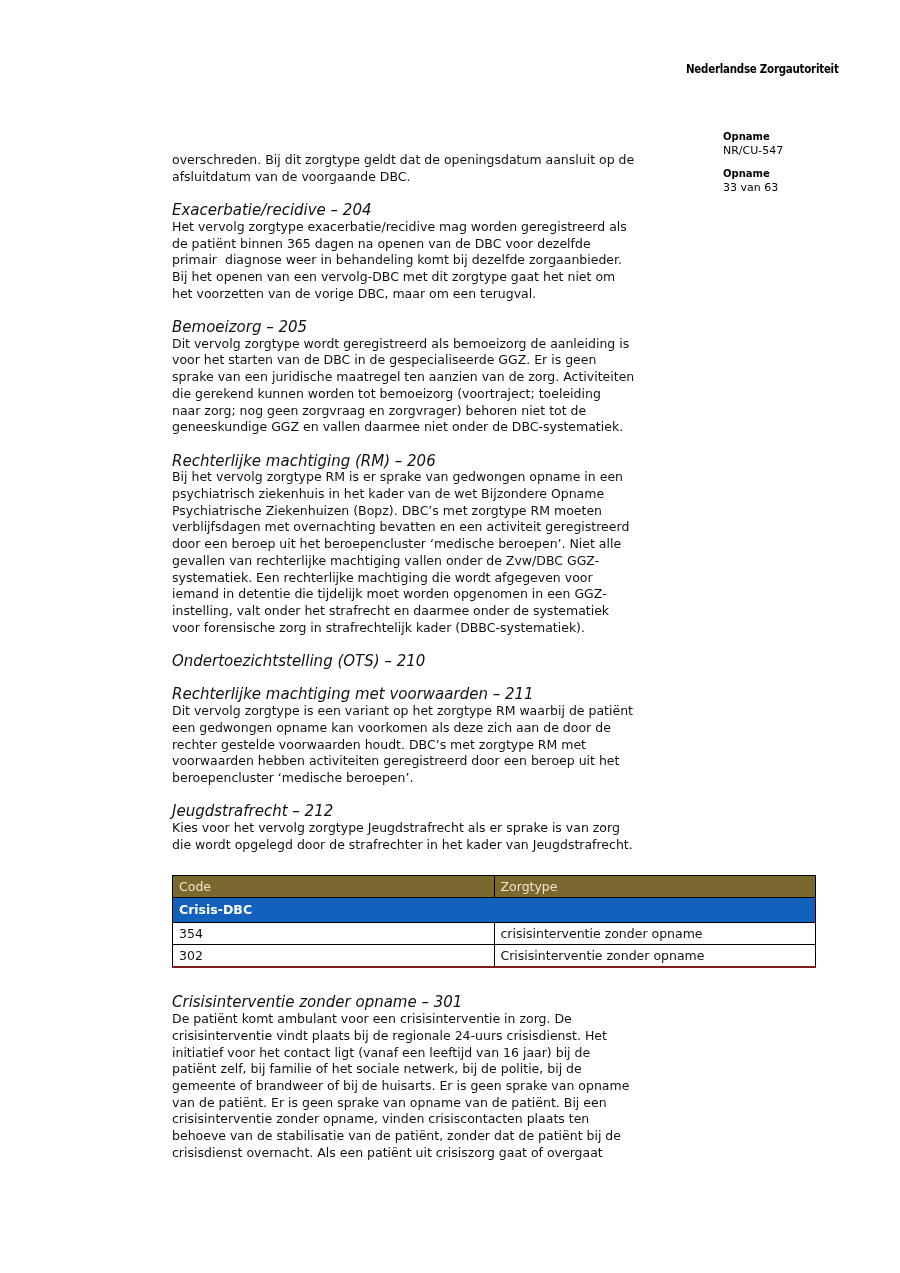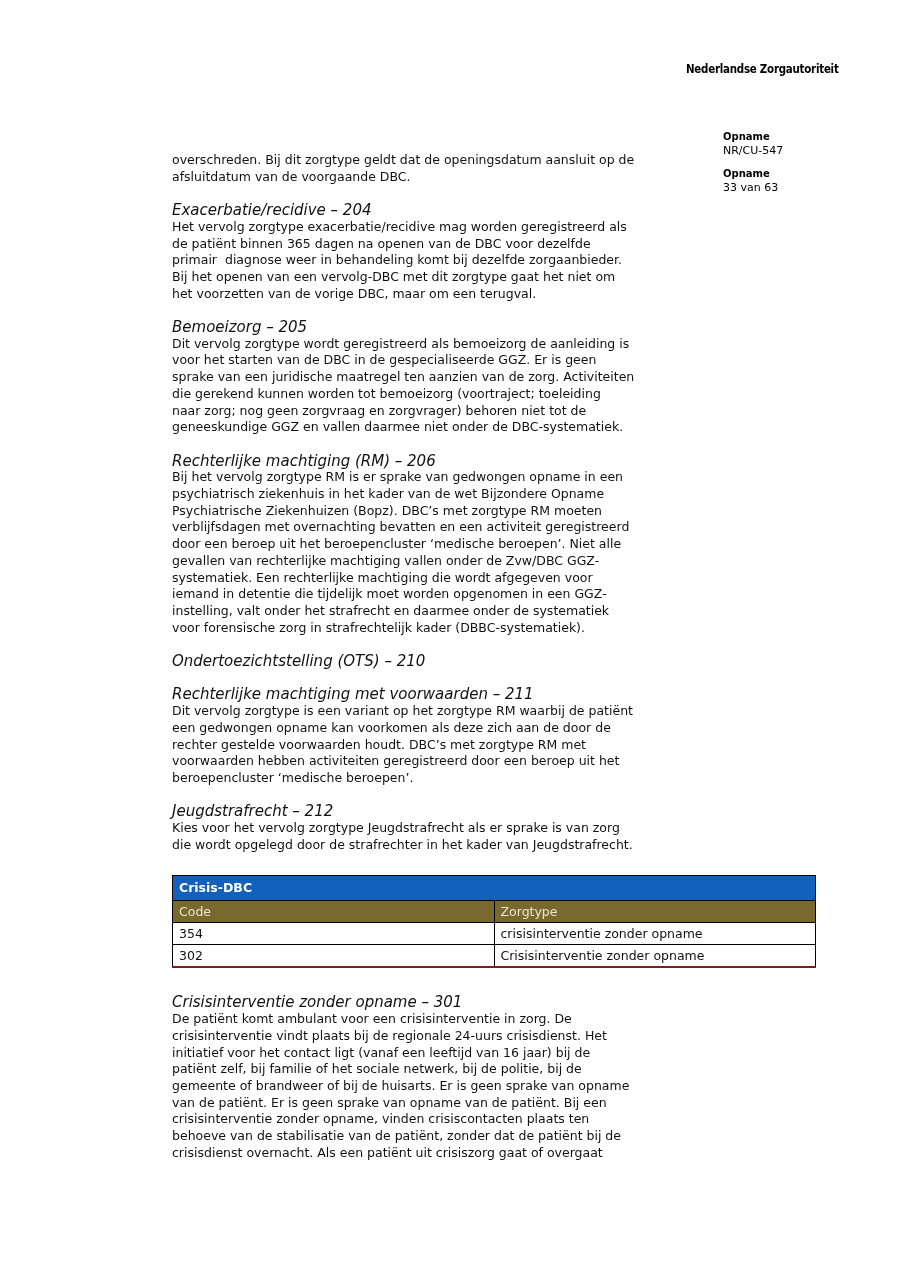--- a/index.html
+++ b/index.html
@@ -159,25 +159,25 @@
 
     <section class="sec">
       <h3 class="sec-heading">Jeugdstrafrecht – 212</h3>
       <p class="sec-body">Kies voor het vervolg zorgtype Jeugdstrafrecht als er sprake is van zorg
 die wordt opgelegd door de strafrechter in het kader van Jeugdstrafrecht.</p>
     </section>
 
     <table class="dbc-table">
       <tbody>
         <tr>
-          <td class="t-title" colspan="2">Crisis-DBC</td>
-        </tr>
-        <tr>
           <td class="t-head">Code</td>
           <td class="t-head">Zorgtype</td>
+        </tr>
+        <tr>
+          <td class="t-title" colspan="2">Crisis-DBC</td>
         </tr>
         <tr>
           <td>354</td>
           <td>crisisinterventie zonder opname</td>
         </tr>
         <tr>
           <td>302</td>
           <td>Crisisinterventie zonder opname</td>
         </tr>
       </tbody>

